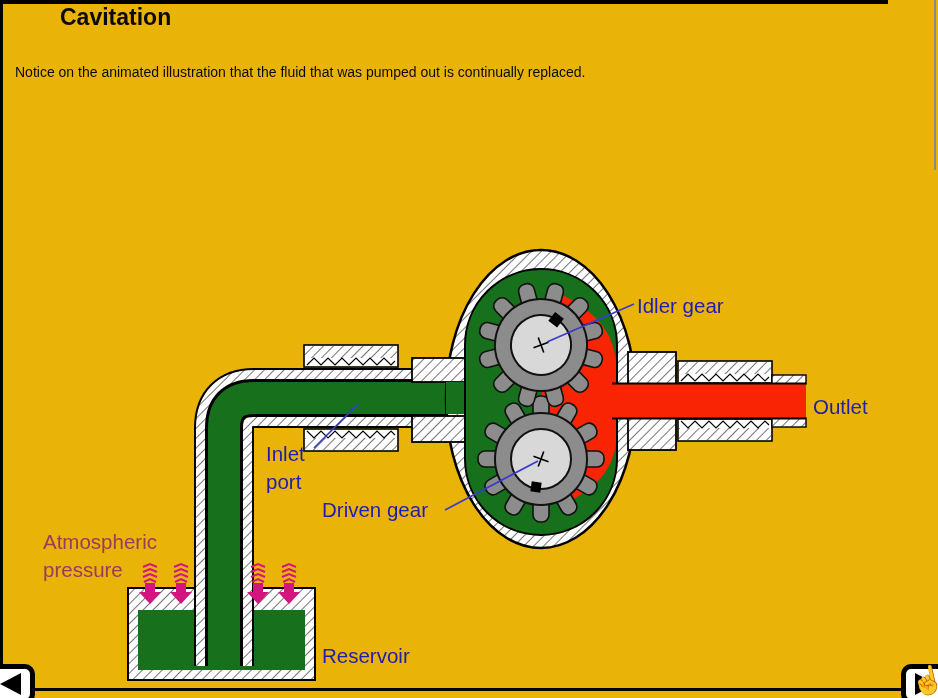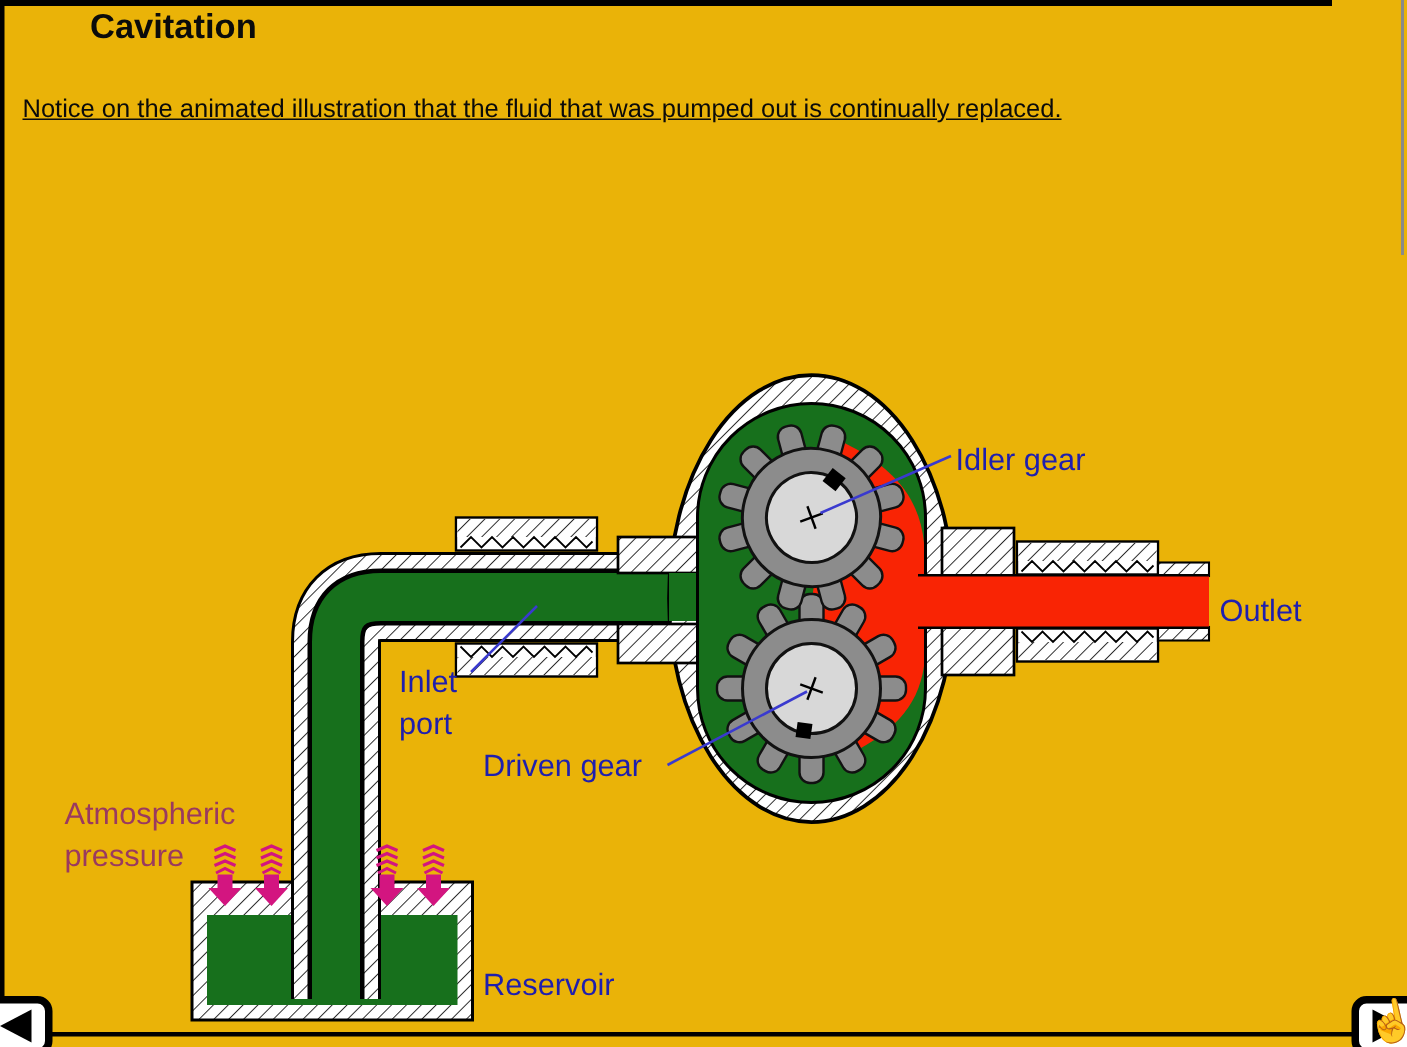--- a/index.html
+++ b/index.html
@@ -3,21 +3,21 @@
 <meta charset="utf-8">
 <style>
   html,body{margin:0;padding:0;background:#fff;}
   .stage{position:relative;width:938px;height:698px;background:#eab308;overflow:hidden;
          font-family:"Liberation Sans", sans-serif;}
   .border-top{position:absolute;left:0;top:0;width:888px;height:4px;background:#000;}
   .border-left{position:absolute;left:0;top:0;width:3px;height:691px;background:#000;}
   .edge-right{position:absolute;left:934px;top:0;width:2px;height:170px;background:#8a8a8a;}
   .footer-line{position:absolute;left:0;top:688px;width:938px;height:3px;background:#000;}
   .title{position:absolute;left:60px;top:4px;font-size:23px;font-weight:bold;color:#0b0b0b;}
-  .body-text{position:absolute;left:15px;top:58px;width:905px;font-size:17px;line-height:29px;color:#0b0b0b;text-decoration:underline;}
+  .body-text{position:absolute;left:15px;top:58px;width:905px;font-size:14px;line-height:29px;color:#0b0b0b;}
   .diagram-svg{position:absolute;left:0;top:0;}
   .nav-btn{position:absolute;width:48px;height:40px;background:#fff;border:5px solid #000;
            border-radius:10px;box-sizing:border-box;z-index:5;display:flex;align-items:center;justify-content:center;}
   .nav-back{left:-13px;top:664px;}
   .nav-next{left:901px;top:664px;}
   .cursor-hand{position:absolute;left:911px;top:668px;font-size:27px;color:#000;z-index:6;
                transform:rotate(-12deg);line-height:1;}
 </style>
 </head>
 <body>

